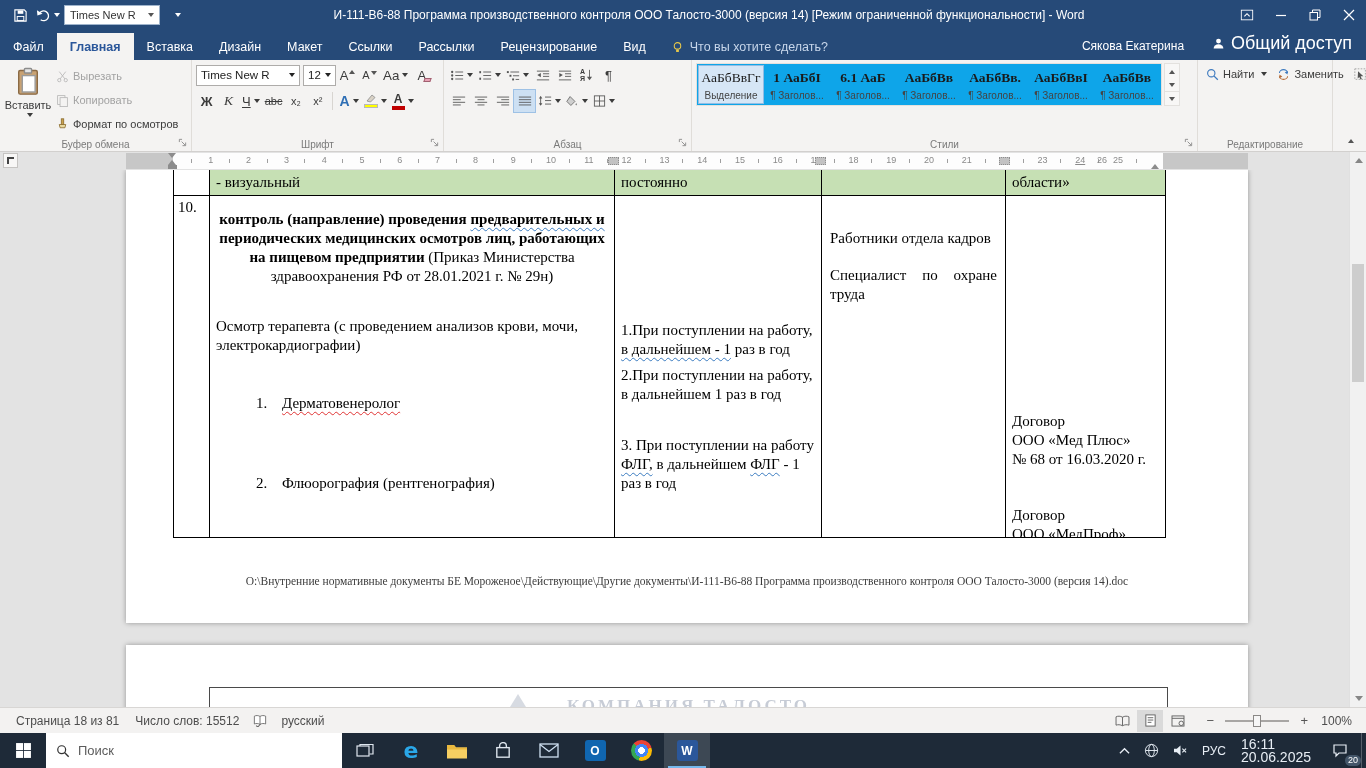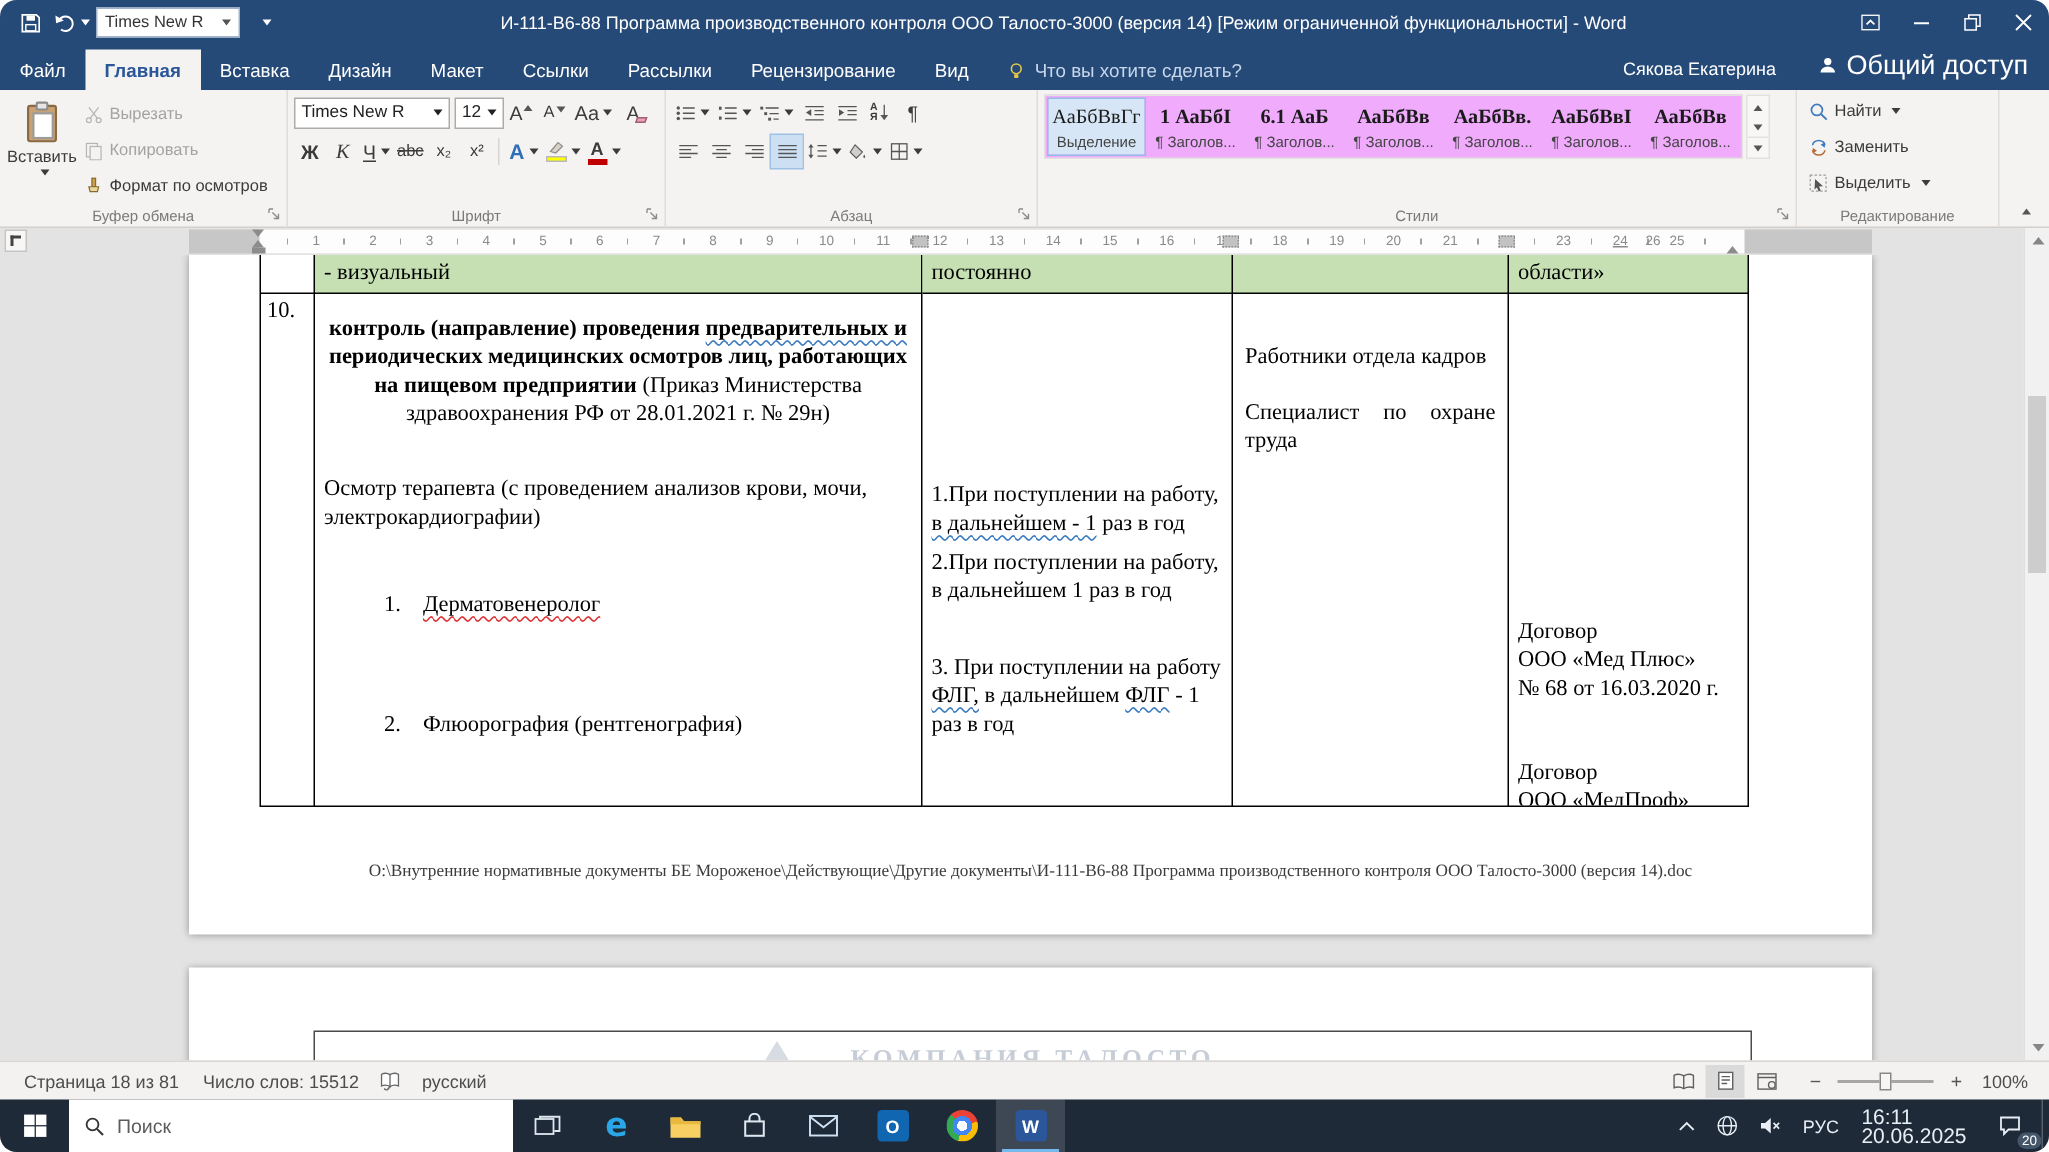--- a/index.html
+++ b/index.html
@@ -1,18 +1,18 @@
 <!DOCTYPE html>
 <html><head>
 <meta charset="utf-8">
 <style>
   * { margin:0; padding:0; box-sizing:border-box; }
   html,body { width:1366px; height:768px; overflow:hidden; font-family:"Liberation Sans",sans-serif; }
   button { background:none; border:none; font-family:inherit; cursor:default; color:inherit; }
-  .screen { position:relative; width:1366px; height:768px; background:#e3e3e3; overflow:hidden;border-radius:11px; }
+  .screen { position:relative; width:1366px; height:768px; background:#e3e3e3; overflow:hidden; }
 
   
   .titlebar { position:absolute; top:0; left:0; right:0; height:30px; background:#264a78; color:#fff;
               display:flex; align-items:center; }
   .qat { display:flex; align-items:center; gap:4px; padding-left:8px; }
   .qat-btn { width:24px; height:22px; display:flex; align-items:center; justify-content:center; color:#fff; }
   .qat-fontbox { background:#fff; color:#333; font-size:11px; height:20px; min-width:96px;
                  display:flex; align-items:center; justify-content:space-between; padding:0 5px; border:1px solid #9fb4cc; }
   .dd { width:0; height:0; border-left:3.5px solid transparent; border-right:3.5px solid transparent;
         border-top:4px solid currentColor; display:inline-block; margin-left:3px; }
@@ -69,33 +69,33 @@
   .cf { position:relative; font-size:13px; }
   .cf-eraser { position:absolute; right:-5px; bottom:1px; width:7px; height:4px; background:#e8a0b4; border:1px solid #a06070; transform:skewX(-20deg); }
   .hl-icon,.fc-icon { display:flex; flex-direction:column; align-items:center; line-height:1; }
   .fc-a { font-size:12px; font-weight:bold; }
   .hl-bar { width:14px; height:4px; background:#ffff00; border:1px solid #b9b9b9; margin-top:1px; }
   .fc-bar { width:13px; height:4px; background:#c00000; margin-top:1px; }
   .sortaz { display:flex; flex-direction:column; font-size:7px; line-height:7px; font-weight:bold; margin-right:1px; }
 
   
   .styles-gallery { display:flex; align-items:stretch; }
-  .style-strip { display:flex; background:#f0abfc; border:1px solid #e3e1de; padding:2px; gap:2px; }
+  .style-strip { display:flex; background:#0ea5e9; border:1px solid #e3e1de; padding:2px; gap:2px; }
   .style-item { width:64px; display:flex; flex-direction:column; align-items:center; justify-content:flex-end;
                 padding:3px 2px 2px; }
   .style-item.selected { background:#d6e6f6; outline:1px solid #92bde4; }
   .style-preview { font-family:"Liberation Serif",serif; font-size:13.5px; line-height:17px; color:#1a1a1a; white-space:nowrap; }
   .style-preview.bold { font-weight:bold; }
   .style-name { font-size:10px; color:#444; margin-top:4px; white-space:nowrap; }
   .gal-arrows { display:flex; flex-direction:column; width:16px; margin-left:2px; border:1px solid #e3e1de; background:#f8f7f6; }
   .gal-arrows button { flex:1; display:flex; align-items:center; justify-content:center; color:#666; font-size:8px; }
   .gal-more { border-top:1px solid #e3e1de; }
 
   
-  .edit-col { display:flex; flex-direction:column; gap:2px; }
+  .edit-col { display:flex; flex-direction:row; gap:2px; }
 
   .collapse-ribbon { position:absolute; right:6px; bottom:4px; width:18px; height:14px; display:flex;
                      align-items:center; justify-content:center; color:#777; }
 
   
   .rulerbar { position:absolute; top:152px; left:0; right:17px; height:18px; background:#e3e3e3; }
   .tab-selector { position:absolute; left:3px; top:1px; width:15px; height:15px; background:#f8f7f6; border:1px solid #c6c4c2;
                   display:flex; align-items:center; justify-content:center; }
   .tabL { width:7px; height:7px; border-left:2px solid #444; border-top:2px solid #444; }
   .hruler { position:absolute; left:126px; top:1px; width:1122px; height:16px; background:#c7c7c7; }

